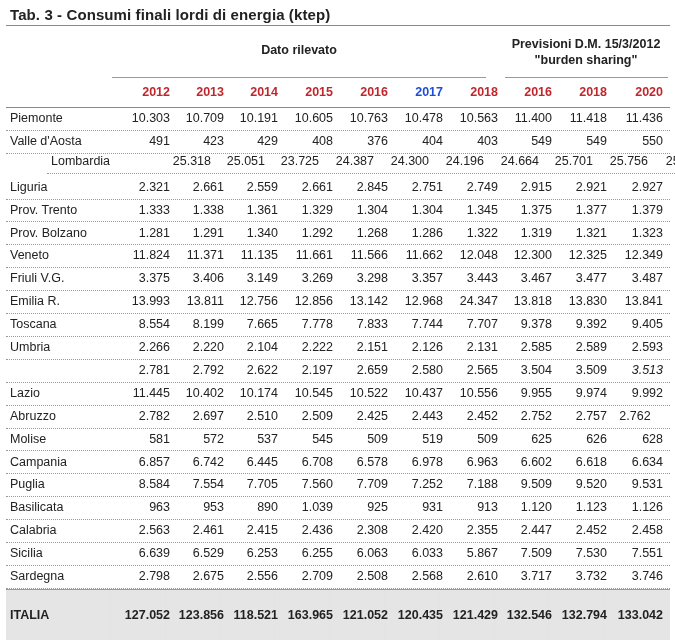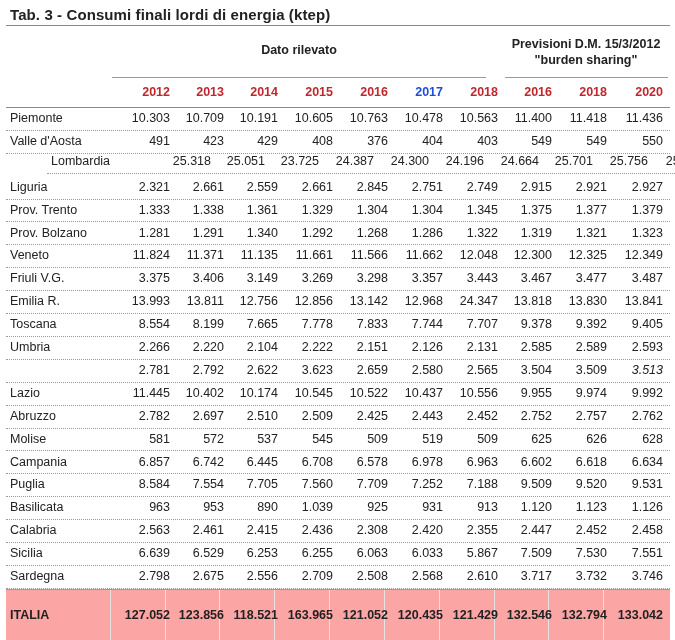--- a/index.html
+++ b/index.html
@@ -40,21 +40,21 @@
     position: absolute; top: 0; height: 22px; line-height: 22px;
     text-align: right;
   }
   .name { left: 4px; width: 110px; text-align: left; }
   .year {
     position: absolute; font-size: 12.5px; font-weight: bold; color: #c0272d;
     text-align: right; top: 84px; height: 16px; line-height: 16px;
   }
   .total {
     position: absolute; left: 6px; width: 664px; top: 589px; height: 51px;
-    background: #fca5a5; border-top: 1.5px solid #9a9a9a;
+    background: #e5e5e5; border-top: 1.5px solid #9a9a9a;
     font-weight: bold; font-size: 12.5px;
   }
   .total .cell { height: 51px; line-height: 51px; }
   .vsep {
     position: absolute; top: 0; width: 1px; height: 51px; background: #e3e3e3;
   }
 </style>
 </head>
 <body>
 
@@ -224,21 +224,21 @@
       <div class="cell" style="left: 381px; width: 56px; line-height: 21.9px;">2.126</div>
       <div class="cell" style="left: 436px; width: 56px; line-height: 21.9px;">2.131</div>
       <div class="cell" style="left: 490px; width: 56px; line-height: 21.9px;">2.585</div>
       <div class="cell" style="left: 545px; width: 56px; line-height: 21.9px;">2.589</div>
       <div class="cell" style="left: 601px; width: 56px; line-height: 21.9px;">2.593</div>
     </div>
     <div class="row" style="top: 359.9px; height: 21.9px;">
       <div class="cell" style="left: 108px; width: 56px; line-height: 21.9px;">2.781</div>
       <div class="cell" style="left: 162px; width: 56px; line-height: 21.9px;">2.792</div>
       <div class="cell" style="left: 216px; width: 56px; line-height: 21.9px;">2.622</div>
-      <div class="cell" style="left: 271px; width: 56px; line-height: 21.9px;">3.623</div>
+      <div class="cell" style="left: 271px; width: 56px; line-height: 21.9px;">2.197</div>
       <div class="cell" style="left: 326px; width: 56px; line-height: 21.9px;">2.659</div>
       <div class="cell" style="left: 381px; width: 56px; line-height: 21.9px;">2.580</div>
       <div class="cell" style="left: 436px; width: 56px; line-height: 21.9px;">2.565</div>
       <div class="cell" style="left: 490px; width: 56px; line-height: 21.9px;">3.504</div>
       <div class="cell" style="left: 545px; width: 56px; line-height: 21.9px;">3.509</div>
       <div class="cell" style="left: 601px; width: 56px; line-height: 21.9px; font-style: italic;">3.513</div>
     </div>
     <div class="row" style="top: 382.8px; height: 21.9px;">
       <div class="cell name" style="line-height: 21.9px;">Lazio</div>
       <div class="cell" style="left: 108px; width: 56px; line-height: 21.9px;">11.445</div>
@@ -256,21 +256,21 @@
       <div class="cell name" style="line-height: 21.9px;">Abruzzo</div>
       <div class="cell" style="left: 108px; width: 56px; line-height: 21.9px;">2.782</div>
       <div class="cell" style="left: 162px; width: 56px; line-height: 21.9px;">2.697</div>
       <div class="cell" style="left: 216px; width: 56px; line-height: 21.9px;">2.510</div>
       <div class="cell" style="left: 271px; width: 56px; line-height: 21.9px;">2.509</div>
       <div class="cell" style="left: 326px; width: 56px; line-height: 21.9px;">2.425</div>
       <div class="cell" style="left: 381px; width: 56px; line-height: 21.9px;">2.443</div>
       <div class="cell" style="left: 436px; width: 56px; line-height: 21.9px;">2.452</div>
       <div class="cell" style="left: 490px; width: 56px; line-height: 21.9px;">2.752</div>
       <div class="cell" style="left: 545px; width: 56px; line-height: 21.9px;">2.757</div>
-      <div class="cell" style="left: 601px; width: 56px; line-height: 21.9px;">2.762</div>
+      <div class="cell" style="left: 601px; width: 56px; line-height: 21.9px; text-align: center;">2.762</div>
     </div>
     <div class="row" style="top: 428.6px; height: 21.9px;">
       <div class="cell name" style="line-height: 21.9px;">Molise</div>
       <div class="cell" style="left: 108px; width: 56px; line-height: 21.9px;">581</div>
       <div class="cell" style="left: 162px; width: 56px; line-height: 21.9px;">572</div>
       <div class="cell" style="left: 216px; width: 56px; line-height: 21.9px;">537</div>
       <div class="cell" style="left: 271px; width: 56px; line-height: 21.9px;">545</div>
       <div class="cell" style="left: 326px; width: 56px; line-height: 21.9px;">509</div>
       <div class="cell" style="left: 381px; width: 56px; line-height: 21.9px;">519</div>
       <div class="cell" style="left: 436px; width: 56px; line-height: 21.9px;">509</div>

